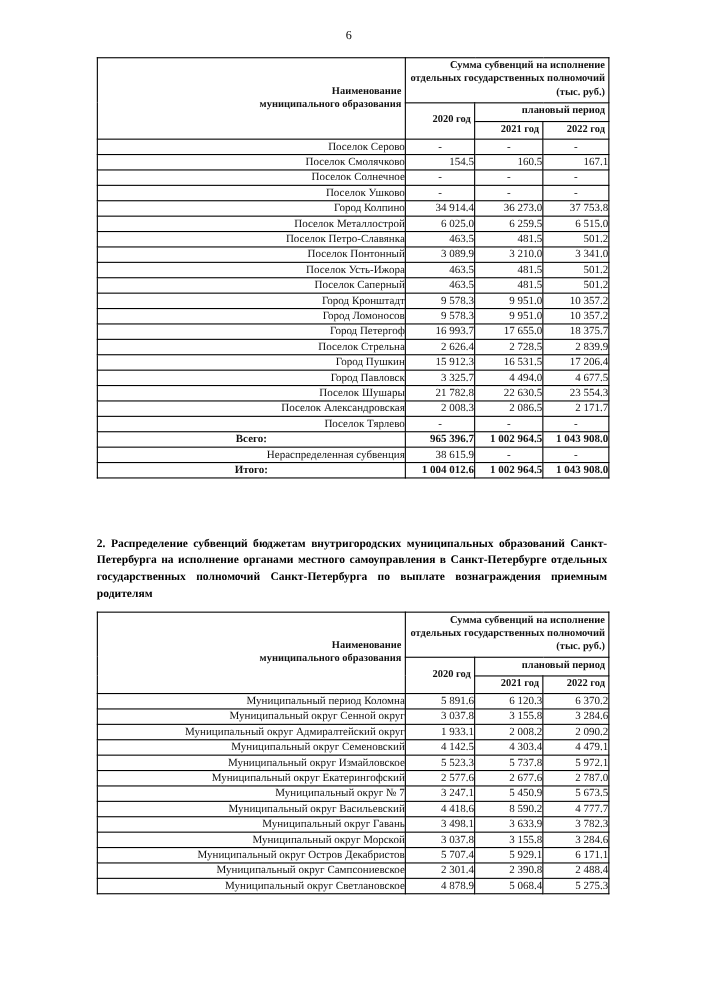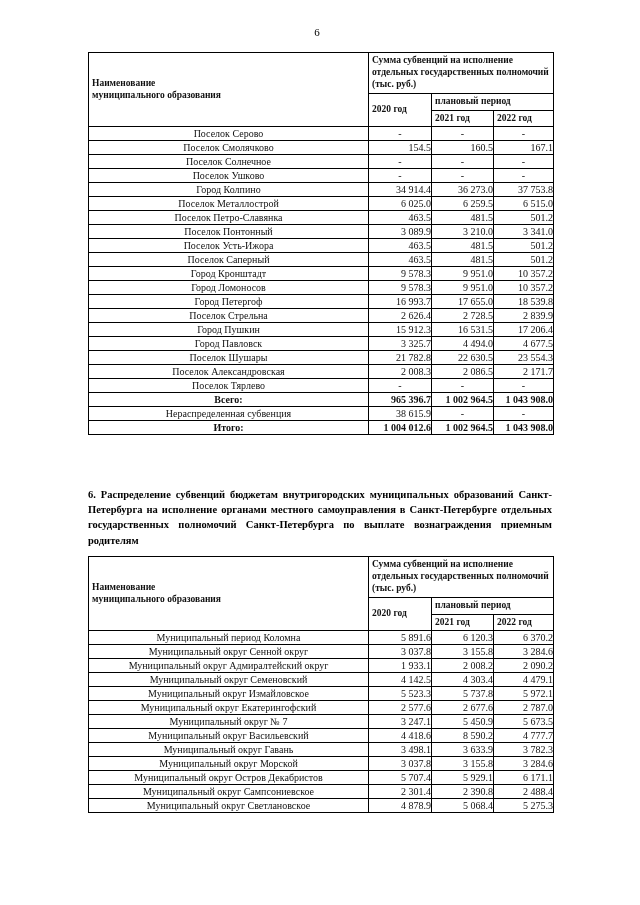--- a/index.html
+++ b/index.html
@@ -42,27 +42,27 @@
     color: #111;
   }
   table.doc-table th,
   table.doc-table td {
     border: 1px solid #000;
     padding: 0;
     vertical-align: middle;
   }
   table.doc-table th {
     font-weight: bold;
-    text-align: left;
+    text-align: right;
     line-height: 1.25;
     padding: 2px 3px;
     font-size: 9.5px;
   }
   td.name-cell {
-    text-align: center;
+    text-align: right;
     padding: 1px 2px 1px 5px;
     height: 13px;
     font-size: 10px;
     white-space: nowrap;
   }
   td.num-cell {
     text-align: right;
     padding: 1px 5px 1px 2px;
     height: 13px;
     font-size: 10px;
@@ -222,21 +222,21 @@
           <tr>
             <td class="name-cell">Город Ломоносов</td>
             <td class="num-cell">9 578.3</td>
             <td class="num-cell">9 951.0</td>
             <td class="num-cell">10 357.2</td>
           </tr>
           <tr>
             <td class="name-cell">Город Петергоф</td>
             <td class="num-cell">16 993.7</td>
             <td class="num-cell">17 655.0</td>
-            <td class="num-cell">18 539.8</td>
+            <td class="num-cell">18 375.7</td>
           </tr>
           <tr>
             <td class="name-cell">Поселок Стрельна</td>
             <td class="num-cell">2 626.4</td>
             <td class="num-cell">2 728.5</td>
             <td class="num-cell">2 839.9</td>
           </tr>
           <tr>
             <td class="name-cell">Город Пушкин</td>
             <td class="num-cell">15 912.3</td>
@@ -282,21 +282,21 @@
           <tr>
             <td class="label-right">Итого:</td>
             <td class="num-cell bold">1 004 012.6</td>
             <td class="num-cell bold">1 002 964.5</td>
             <td class="num-cell bold">1 043 908.0</td>
           </tr>
         </tbody>
     </table>
   </div>
 
-  <p class="body-par">6. Распределение субвенций бюджетам внутригородских муниципальных образований Санкт-Петербурга на исполнение органами местного самоуправления в Санкт-Петербурге отдельных государственных полномочий Санкт-Петербурга по выплате вознаграждения приемным родителям</p>
+  <p class="body-par">2. Распределение субвенций бюджетам внутригородских муниципальных образований Санкт-Петербурга на исполнение органами местного самоуправления в Санкт-Петербурге отдельных государственных полномочий Санкт-Петербурга по выплате вознаграждения приемным родителям</p>
 
   <div class="table-wrap-2">
     <table class="doc-table">
       <colgroup>
         <col class="c-name">
           <col class="c-y2020">
           <col class="c-y2021">
           <col class="c-y2022">
       </colgroup>
       <thead>

